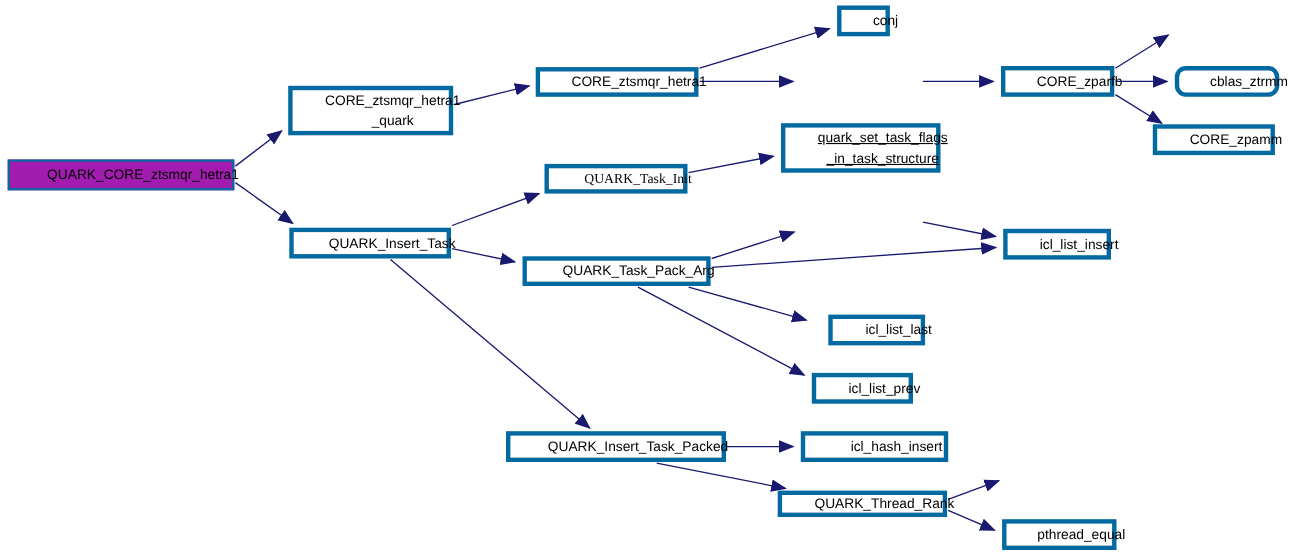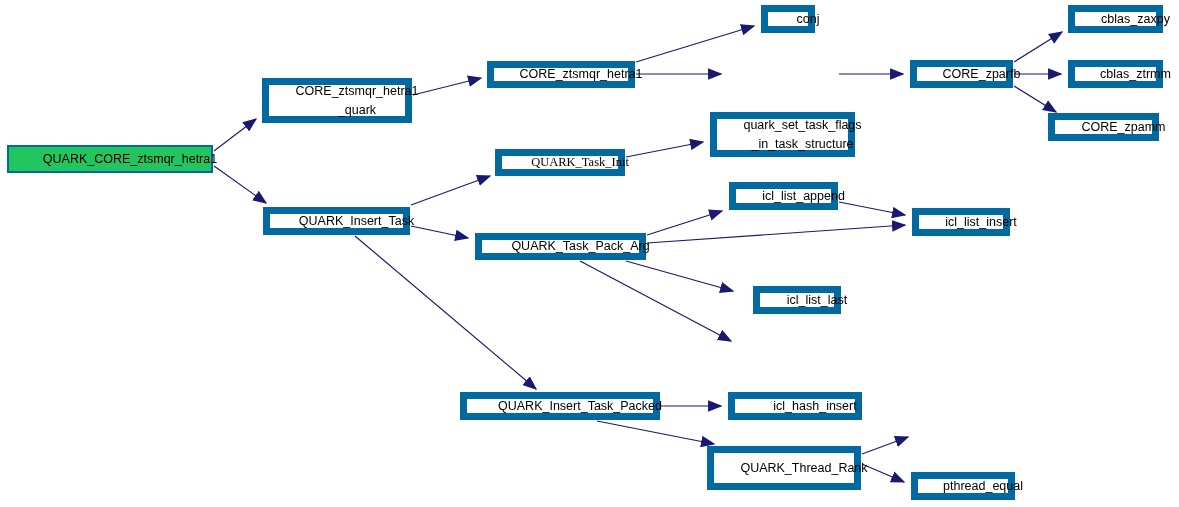--- a/index.html
+++ b/index.html
@@ -13,35 +13,35 @@
   }
   .edges-layer {
     position: absolute;
     left: 0; top: 0;
     width: 1179px; height: 507px;
   }
   .nodes-layer { position: absolute; left: 0; top: 0; width: 100%; height: 100%; }
   .node {
     position: absolute;
     box-sizing: border-box;
-    border: 7px solid #0369a1;
+    border: 4px solid #0369a1;
     background: #ffffff;
     display: flex;
     align-items: center;
     justify-content: center;
     text-align: center;
     font-size: 12.5px;
     line-height: 1.5;
     color: #000000;
     white-space: pre-line;
     cursor: pointer;
     padding-left: 40px;
   }
   .node.highlighted {
-    background: #22c55e;
+    background: #a21caf;
     border-width: 2px;
   }
 </style>
 </head>
 <body>
 
 <div class="graph-canvas">
   <svg class="edges-layer" width="1179" height="507" viewBox="0 0 1179 507" xmlns="http://www.w3.org/2000/svg">
     <defs>
       <marker id="arrow" viewBox="0 0 10 8" markerWidth="12" markerHeight="10" refX="9" refY="4" orient="auto">
@@ -76,26 +76,25 @@
   <div class="nodes-layer">
       <div class="node highlighted" style="left: 7px; top: 145px; width: 206px; height: 28px;">QUARK_CORE_ztsmqr_hetra1</div>
       <div class="node" style="left: 262px; top: 78px; width: 150px; height: 45px;">CORE_ztsmqr_hetra1
 _quark</div>
       <div class="node" style="left: 263px; top: 207px; width: 147px; height: 28px;">QUARK_Insert_Task</div>
       <div class="node" style="left: 487px; top: 61px; width: 148px; height: 27px;">CORE_ztsmqr_hetra1</div>
       <div class="node" style="left: 495px; top: 149px; width: 130px; height: 27px; font-family: Liberation Serif, serif;">QUARK_Task_Init</div>
       <div class="node" style="left: 475px; top: 233px; width: 171px; height: 27px;">QUARK_Task_Pack_Arg</div>
       <div class="node" style="left: 460px; top: 392px; width: 200px; height: 28px;">QUARK_Insert_Task_Packed</div>
       <div class="node" style="left: 761px; top: 5px; width: 46px; height: 28px;">conj</div>
-      <div class="node" style="left: 710px; top: 112px; width: 145px; height: 45px;">quark_set_task_flags
+      <div class="node" style="left: 710px; top: 112px; width: 145px; height: 45px; text-decoration: underline;">quark_set_task_flags
 _in_task_structure</div>
-      <div class="node" style="left: 729px; top: 182px; width: 109px; height: 28px;">icl_list_append</div>
       <div class="node" style="left: 740px; top: 286px; width: 88px; height: 28px; margin-left: 13px;">icl_list_last</div>
+      <div class="node" style="left: 738px; top: 339px; width: 92px; height: 28px;">icl_list_prev</div>
       <div class="node" style="left: 728px; top: 392px; width: 134px; height: 28px;">icl_hash_insert</div>
-      <div class="node" style="left: 707px; top: 446px; width: 154px; height: 44px; text-align: center;">QUARK_Thread_Rank</div>
+      <div class="node" style="left: 707px; top: 446px; width: 154px; height: 24px; text-align: center;">QUARK_Thread_Rank</div>
       <div class="node" style="left: 910px; top: 60px; width: 103px; height: 28px;">CORE_zparfb</div>
       <div class="node" style="left: 912px; top: 208px; width: 98px; height: 28px;">icl_list_insert</div>
       <div class="node" style="left: 911px; top: 472px; width: 104px; height: 28px;">pthread_equal</div>
-      <div class="node" style="left: 1068px; top: 5px; width: 95px; height: 28px;">cblas_zaxpy</div>
-      <div class="node" style="left: 1068px; top: 60px; width: 95px; height: 28px;">cblas_ztrmm</div>
+      <div class="node" style="left: 1068px; top: 60px; width: 95px; height: 28px; border-radius: 10px;">cblas_ztrmm</div>
       <div class="node" style="left: 1048px; top: 113px; width: 111px; height: 28px;">CORE_zpamm</div>
     </div>
 </div>
 
 </body></html>

